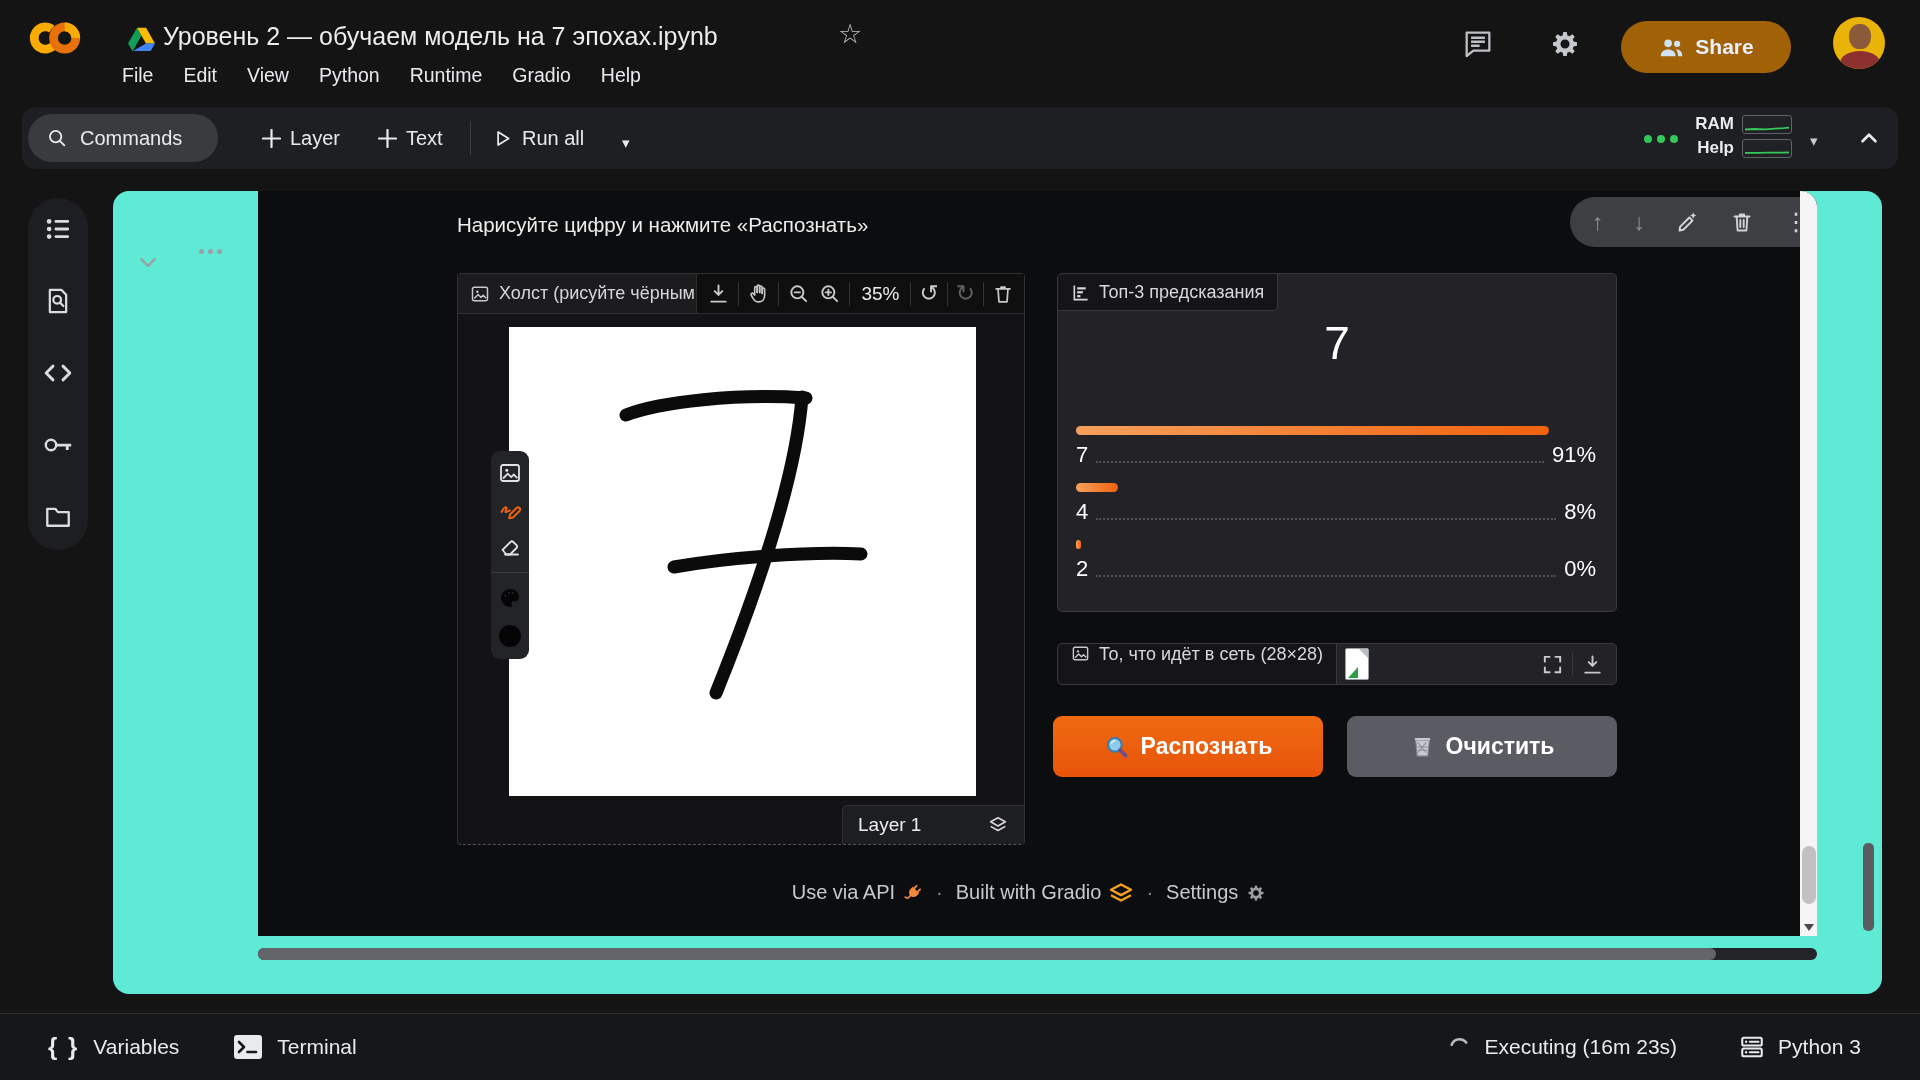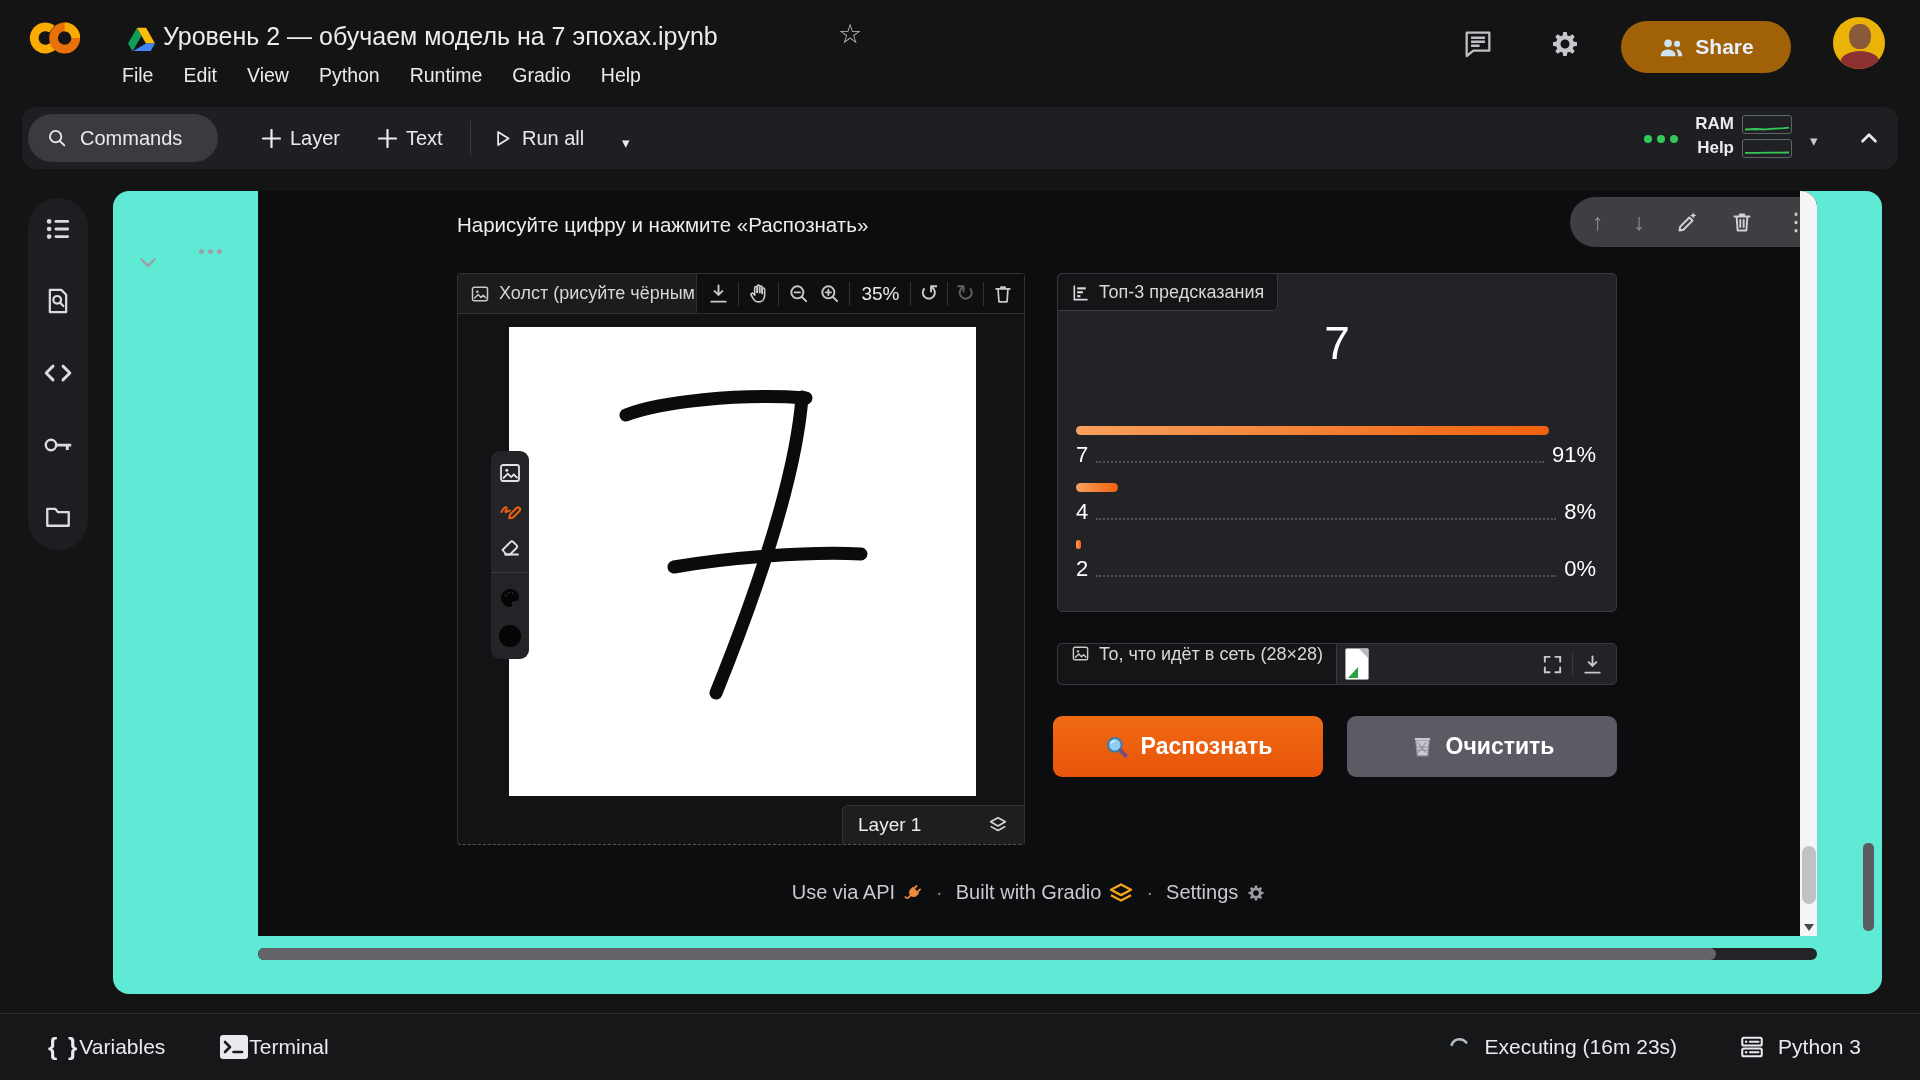--- a/index.html
+++ b/index.html
@@ -104,21 +104,21 @@
   .gr-footer .dot{color:#8a8b8e;}
 
   .vscroll{left:1542px;top:0;width:17px;height:745px;background:#f5f5f5;}
   .vthumb{position:absolute;left:1.5px;top:655px;width:14px;height:58px;background:#c1c1c1;border-radius:7px;}
   .varrow{position:absolute;left:0;bottom:0;width:17px;height:17px;background:#f5f5f5;display:flex;align-items:center;justify-content:center;}
   .varrow i{width:0;height:0;border-left:5px solid transparent;border-right:5px solid transparent;border-top:7px solid #4a4a4a;}
 
   
   .statusbar{left:0;top:1013px;width:1920px;height:67px;background:#161719;border-top:1px solid #2c2d30;display:flex;align-items:center;padding:0 59px 0 48px;box-sizing:border-box;}
   .braces{font-size:24px;font-weight:bold;color:#e8eaed;letter-spacing:2px;}
-  .sb-label{font-size:21px;color:#e8eaed;}
+  .sb-label{font-size:21px;color:#e8eaed;margin-left:14px;}
   .term-ic{margin-left:54px;}
   .flex1{flex:1;}
   .exec{display:flex;align-items:center;gap:13px;}
   .exec span{font-size:21px;color:#e8eaed;}
   .py{display:flex;align-items:center;gap:13px;margin-left:62px;}
   .py span{font-size:21px;color:#e8eaed;}
 </style>
 </head>
 <body>
 

